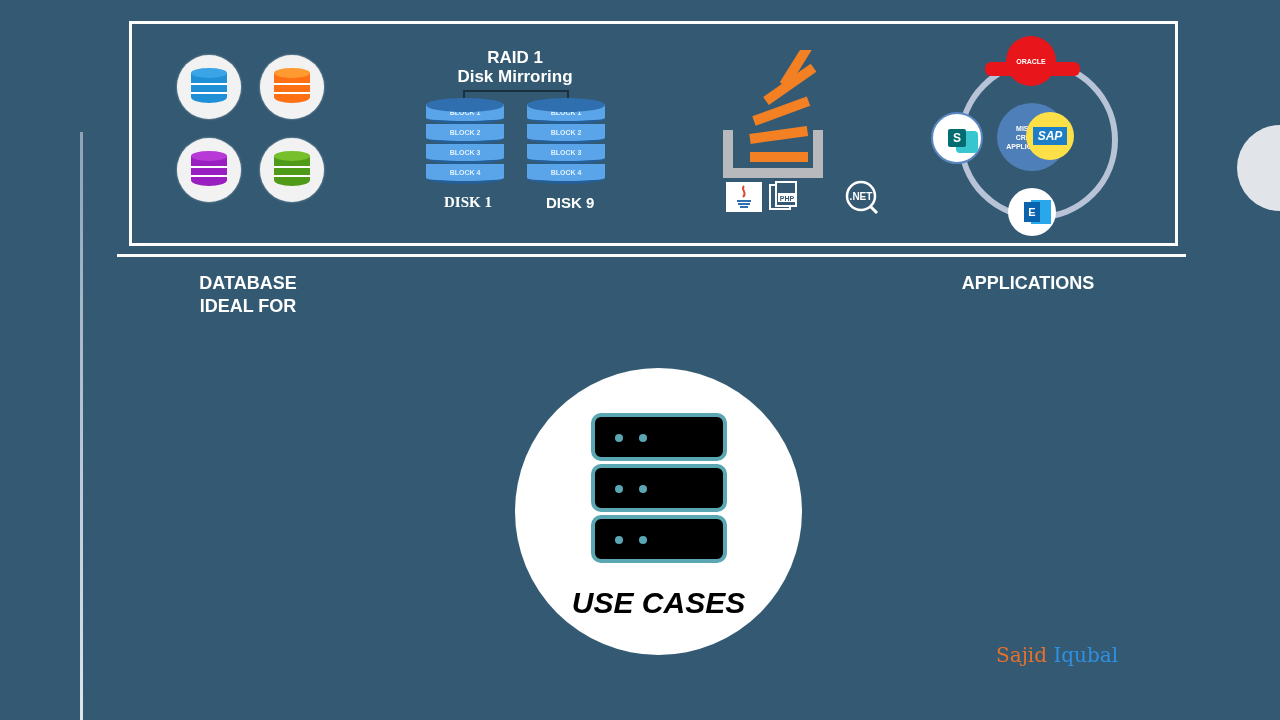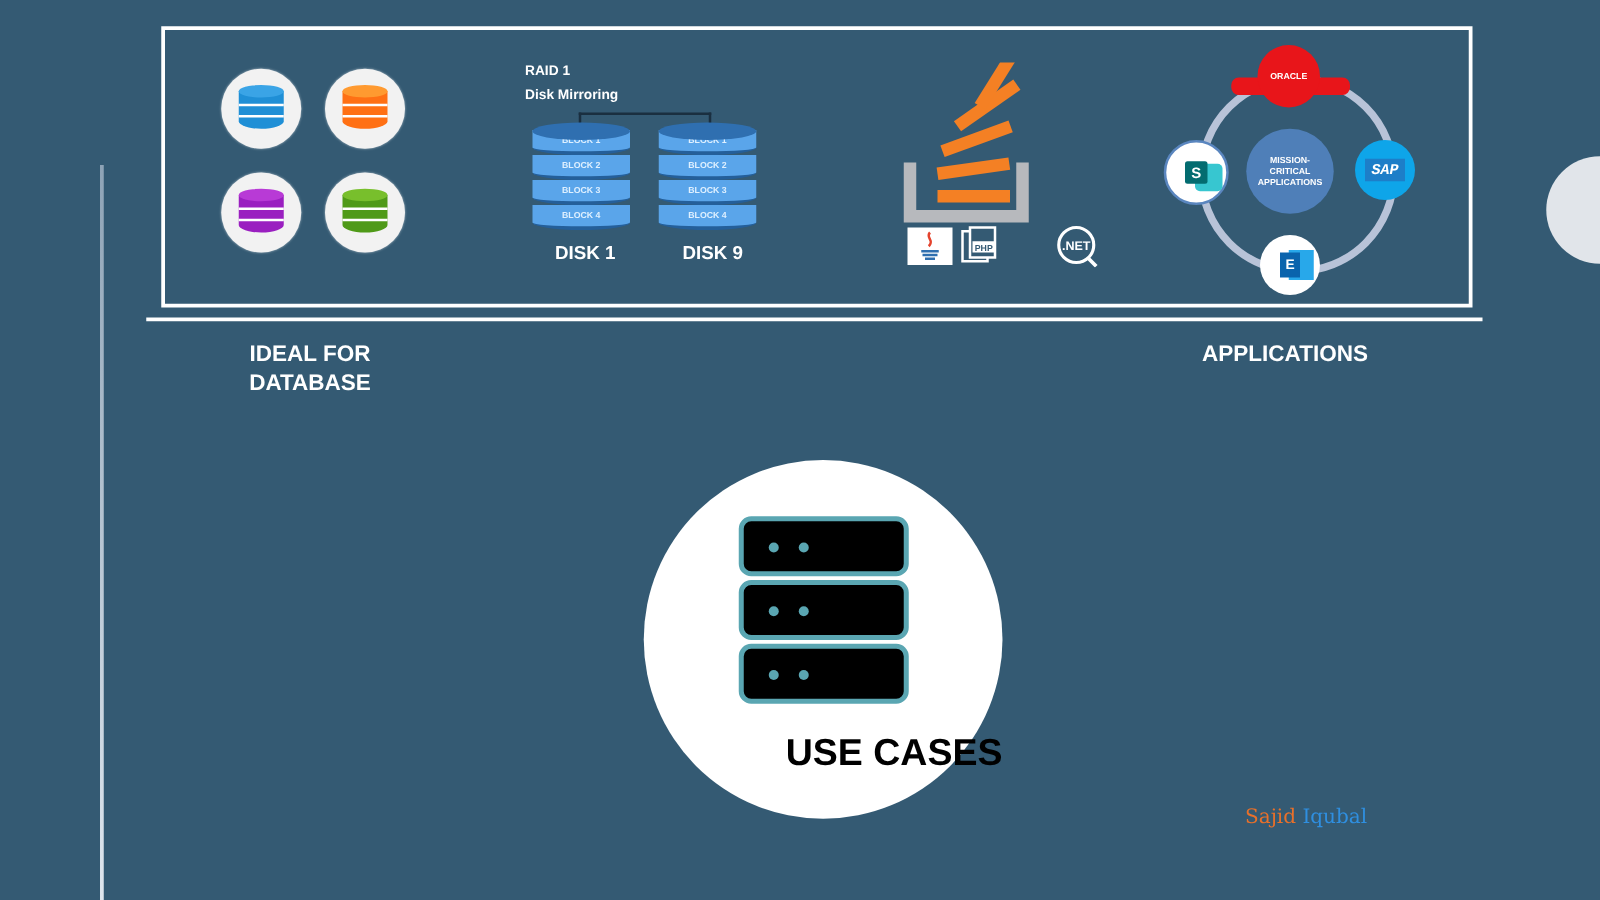--- a/index.html
+++ b/index.html
@@ -7,32 +7,32 @@
   .vline { position:absolute; left:80px; top:132px; width:3px; height:588px; background:linear-gradient(#8ea3b6,#dfe6ee); }
   .side-circle { position:absolute; left:1237px; top:125px; width:86px; height:86px; border-radius:50%; background:#e1e5ea; }
   .frame { position:absolute; left:129px; top:21px; width:1043px; height:219px; border:3px solid #fff; }
   .hrule { position:absolute; left:117px; top:254px; width:1069px; height:3px; background:#fff; }
   .abs { position:absolute; }
   .dbcirc { position:absolute; width:64px; height:64px; border-radius:50%; background:#f2f2f2; display:flex; align-items:center; justify-content:center; box-shadow:0 0 2px rgba(255,255,255,.6); }
   .cyl { width:36px; height:38px; position:relative; }
   .cyl .body { position:absolute; left:0; top:5px; width:36px; height:30px; border-radius:0 0 18px 18px / 0 0 6px 6px; }
   .cyl .top { position:absolute; left:0; top:0; width:36px; height:10px; border-radius:50%; }
   .cyl .band { position:absolute; left:0; width:36px; height:2px; background:#fff; }
-  .raid-title { position:absolute; left:420px; top:48px; width:190px; color:#fff; font-weight:bold; font-size:11px; line-height:19px; }
+  .raid-title { position:absolute; left:420px; top:48px; width:190px; text-align:center; color:#fff; font-weight:bold; font-size:17px; line-height:19px; }
   .disk { position:absolute; width:78px; }
   .disk .cap { width:78px; height:14px; border-radius:50%; background:#2f6fb0; position:absolute; top:0; }
   .disk .blk { position:absolute; left:0; width:78px; height:17px; background:#5aa5ea; border-radius:0 0 39px 39px / 0 0 6px 6px; color:#dff0ff; font-size:7px; font-weight:bold; text-align:center; line-height:17px; border-bottom:3px solid #245f9a; }
   .disk-label { position:absolute; color:#fff; font-weight:bold; font-size:15px; }
   .connector { position:absolute; border:2px solid #1a2f40; border-bottom:none; }
   .caption { position:absolute; color:#fff; font-weight:bold; font-size:18px; line-height:23px; text-align:center; }
   .use-circle { position:absolute; left:515px; top:368px; width:287px; height:287px; border-radius:50%; background:#fff; }
   .srv { position:absolute; left:591px; width:136px; height:48px; background:#000; border:4px solid #5aa6b2; border-radius:10px; box-sizing:border-box; }
   .srv .dot { position:absolute; top:17px; width:8px; height:8px; border-radius:50%; background:#5aa6b2; }
-  .use-label { position:absolute; left:515px; top:586px; width:287px; text-align:right; font-size:30px; font-weight:bold; color:#000; }
-  .credit { position:absolute; left:996px; top:643px; font-family:"DejaVu Serif", serif; font-size:16px; }
+  .use-label { position:absolute; left:515px; top:586px; width:287px; text-align:center; font-size:30px; font-weight:bold; color:#000;font-style:italic; }
+  .credit { position:absolute; left:996px; top:643px; font-family:"DejaVu Serif", serif; font-size:20px; }
   .ring { position:absolute; left:958px; top:60px; width:148px; height:148px; border-radius:50%; border:6px solid #b8c3d8; }
   .app-icon { position:absolute; border-radius:50%; display:flex; align-items:center; justify-content:center; font-weight:bold; }
 </style>
 </head>
 <body>
 
 <div class="vline"></div>
 <div class="side-circle"></div>
 
 <div class="frame"></div>
@@ -87,21 +87,21 @@
     <div class="blk" style="top:6px">BLOCK 1</div>
     <div class="cap"></div>
   </div>
   <div class="disk" style="left:527px;top:98px;height:92px;">
     <div class="blk" style="top:66px">BLOCK 4</div>
     <div class="blk" style="top:46px">BLOCK 3</div>
     <div class="blk" style="top:26px">BLOCK 2</div>
     <div class="blk" style="top:6px">BLOCK 1</div>
     <div class="cap"></div>
   </div>
-  <div class="disk-label" style="left:444px;top:194px;">DISK 1</div>
+  <div class="disk-label" style="left:444px;top:194px;font-family:Liberation Serif, serif;">DISK 1</div>
   <div class="disk-label" style="left:546px;top:194px;">DISK 9</div>
 </div>
 
 <div>
   <svg class="abs" style="left:722px;top:50px;" width="120" height="130" viewBox="0 0 120 130">
     <path d="M6 80 V123 H96 V80" fill="none" stroke="#b7b9bd" stroke-width="10"></path>
     <rect x="28" y="102" width="58" height="10" fill="#f48024"></rect>
     <rect x="28" y="84" width="58" height="10" fill="#f48024" transform="rotate(-8 28 89)"></rect>
     <rect x="32" y="66" width="58" height="10" fill="#f48024" transform="rotate(-20 32 71)"></rect>
     <rect x="44" y="46" width="58" height="10" fill="#f48024" transform="rotate(-35 44 51)"></rect>
@@ -137,31 +137,31 @@
       <span>ORACLE</span>
     </div>
   <div class="app-icon" style="left:997px;top:103px;width:70px;height:68px;background:#4f7fb8;color:#fff;font-size:7px;flex-direction:column;line-height:9px;">
     <span>MISSION-</span>
     <span>CRITICAL</span>
     <span>APPLICATIONS</span>
   </div>
   <div class="app-icon" style="left:931px;top:112px;width:48px;height:48px;background:#fff;border:2px solid #5a86bf;">
     <div style="width:18px;height:18px;background:#036c70;color:#fff;font-size:12px;display:flex;align-items:center;justify-content:center;border-radius:2px;box-shadow:10px 4px 0 2px #37c6d0;">S</div>
   </div>
-  <div class="app-icon" style="left:1084px;top:112px;width:48px;height:48px;background:#0ea5e9;font-family:Liberation Mono, monospace;">
+  <div class="app-icon" style="left:1026px;top:112px;width:48px;height:48px;background:#fde047;">
     <div style="background:#1d7ec8;color:#fff;font-size:12px;padding:2px 5px;font-style:italic;">SAP</div>
   </div>
   <div class="app-icon" style="left:1008px;top:188px;width:48px;height:48px;background:#fff;">
     <div style="width:16px;height:20px;background:#0a64ad;color:#fff;font-size:11px;display:flex;align-items:center;justify-content:center;box-shadow:9px 0 0 2px #28a8ea;">E</div>
   </div>
 </div>
 
 <div class="caption" style="left:150px;top:272px;width:196px;">
+  <div>DATABASE</div>
   <div>IDEAL FOR</div>
-  <div>DATABASE</div>
 </div>
 <div class="caption" style="left:417px;top:272px;width:196px;">
 </div>
 <div class="caption" style="left:680px;top:272px;width:200px;">
 </div>
 <div class="caption" style="left:918px;top:272px;width:220px;">
   <div>APPLICATIONS</div>
 </div>
 
 <div class="use-circle"></div>

